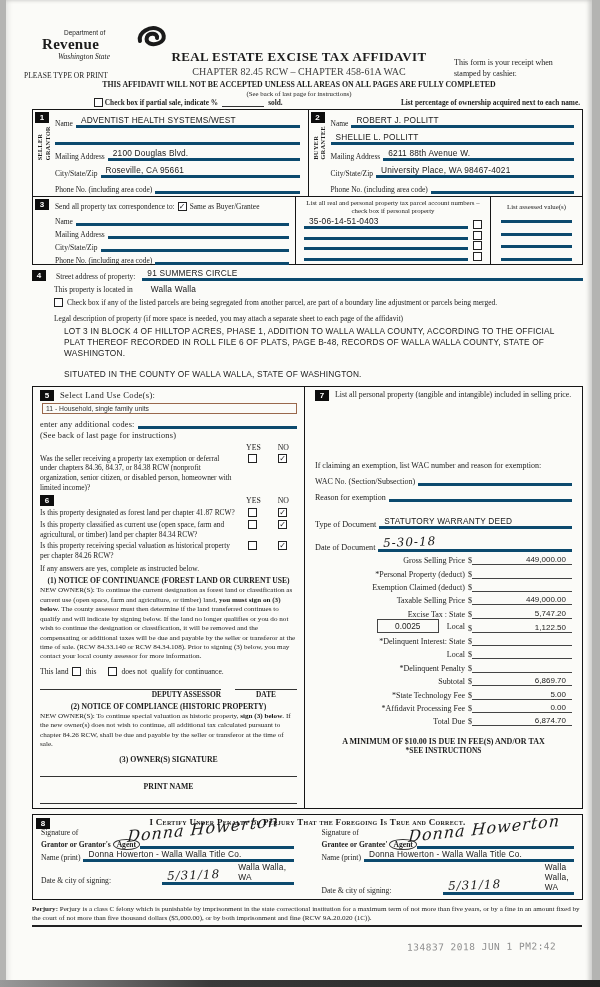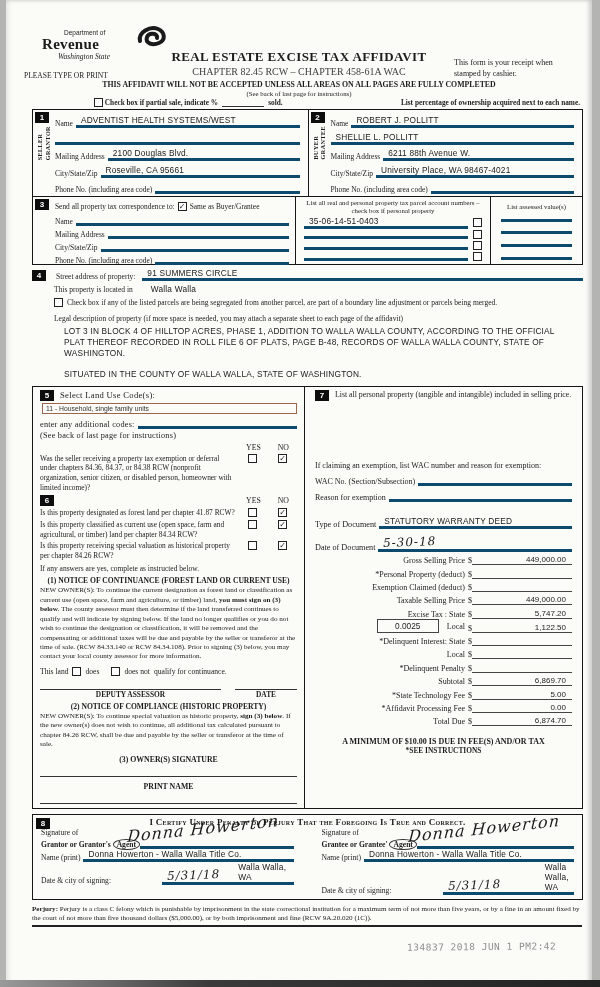--- a/index.html
+++ b/index.html
@@ -39,21 +39,21 @@
   .flabel { white-space:nowrap; padding-right:3px; }
   .fill { flex:1; border-bottom:3px solid #0c4a6e; padding:0 2px 0 5px; min-height:9px; }
   .typed { font-family:"Liberation Sans",sans-serif; font-size:8.3px; color:#202020; letter-spacing:.2px; }
 
   .b3 { display:flex; height:68px; border-top:none; }
   .c1 { width:262px; position:relative; padding:2px 6px 2px 22px; display:flex; flex-direction:column; }
   .c1 .numbox { position:absolute; left:2px; top:2px; }
   .send-row { font-size:7.4px; display:flex; align-items:center; gap:3px; min-height:14px; }
   .c2 { width:196px; border-left:1.4px solid #161616; border-right:1.4px solid #161616; padding:2px 8px; display:flex; flex-direction:column; }
   .chdr { font-size:6.8px; text-align:center; line-height:1.25; }
-  .prow { display:flex; align-items:center; flex:1; gap:5px; padding-bottom:1px; }
+  .prow { display:flex; align-items:flex-end; flex:1; gap:5px; padding-bottom:1px; }
   .c3 { flex:1; padding:2px 10px; display:flex; flex-direction:column; }
 
   .s4 { margin:3px 9px 0 26px; font-size:7.5px; }
   .s4row { display:flex; align-items:flex-end; min-height:13px; gap:4px; }
   .s4in { margin-left:22px; }
   .legalpara { margin:3px 0 0 10px; width:92%; line-height:1.35; }
 
   .b67 { margin:6px 9px 0 26px; display:flex; }
   .lcol { width:272px; border-right:1.5px solid #161616; padding:3px 7px 4px 7px; }
   .rcol { flex:1; padding:3px 10px 4px 10px; display:flex; flex-direction:column; }
@@ -68,21 +68,21 @@
   .s6head { display:flex; align-items:center; margin-top:3px; }
   .s6head .yn { flex:1; margin-top:0; }
   .ifyes { font-size:7.5px; margin-top:4px; }
   .ntitle { text-align:center; font-weight:bold; font-size:7.6px; margin-top:3px; }
   .nbody { font-size:7.15px; line-height:1.32; margin-top:1px; }
   .thisland { font-size:7.6px; margin-top:5px; display:flex; align-items:center; gap:4px; }
   .siglines { display:flex; gap:14px; margin-top:13px; }
   .sl1 { flex:1; border-bottom:1px solid #333; }
   .sl2 { width:62px; border-bottom:1px solid #333; }
   .siglabels { display:flex; gap:14px; font-size:7.4px; font-weight:bold; }
-  .siglabels .a { flex:1; text-align:center; }
+  .siglabels .a { flex:1; text-align:right; }
   .siglabels .b { width:62px; text-align:center; }
   .cbold { text-align:center; font-weight:bold; font-size:7.8px; margin-top:5px; }
   .fline { border-bottom:1px solid #333; height:13px; }
 
   .s7head { display:flex; gap:6px; font-size:7.8px; line-height:1.4; }
   .spacer58 { height:56px; }
   .claim { font-size:8px; margin-top:4px; }
   .wrow { display:flex; align-items:flex-end; font-size:8px; min-height:16px; }
   .trow { display:flex; align-items:flex-end; font-size:8.2px; min-height:15px; margin-top:6px; }
   .hand { font-family:"DejaVu Serif",serif; font-style:italic; }
@@ -332,21 +332,21 @@
           <span class="cb"></span>
           <span class="cb"><span>✓</span></span>
         </span>
       </div>
       <div class="ifyes">If any answers are yes, complete as instructed below.</div>
       <div class="ntitle">(1) NOTICE OF CONTINUANCE  (FOREST LAND OR CURRENT USE)</div>
       <div class="nbody"><span>NEW OWNER(S): To continue the current designation as forest land or classification as current use (open space, farm and agriculture, or timber) land, </span><b>you must sign on (3) below</b><span>. The county assessor must then determine if the land transferred continues to qualify and will indicate by signing below. If the land no longer qualifies or you do not wish to continue the designation or classification, it will be removed and the compensating or additional taxes will be due and payable by the seller or transferor at the time of sale. (RCW 84.33.140 or RCW 84.34.108). Prior to signing (3) below, you may contact your local county assessor for more information.</span></div>
       <div class="thisland">
         <span>This land</span>
         <span class="cb"></span>
-        <span>does</span>
+        <span>this</span>
         <span class="cb" style="margin-left:8px;"></span>
         <span>does not</span>
         <span>qualify for continuance.</span>
       </div>
       <div class="siglines">
           <span class="sl1"></span>
           <span class="sl2"></span>
         </div>
       <div class="siglabels">
           <span class="a">DEPUTY ASSESSOR</span>

